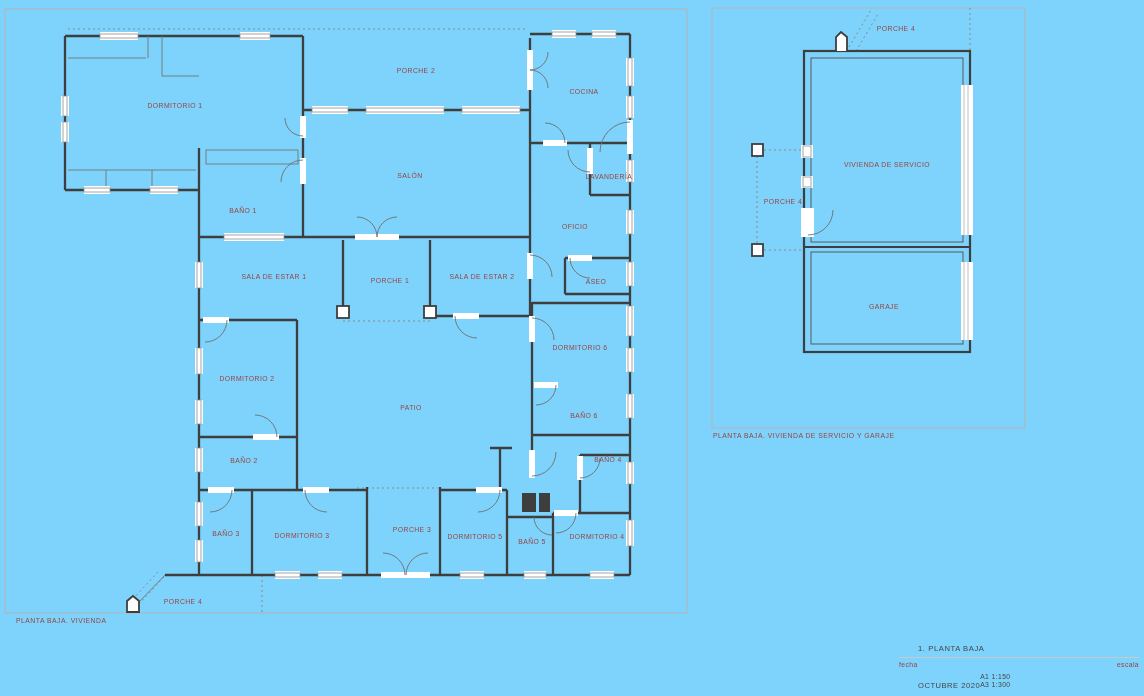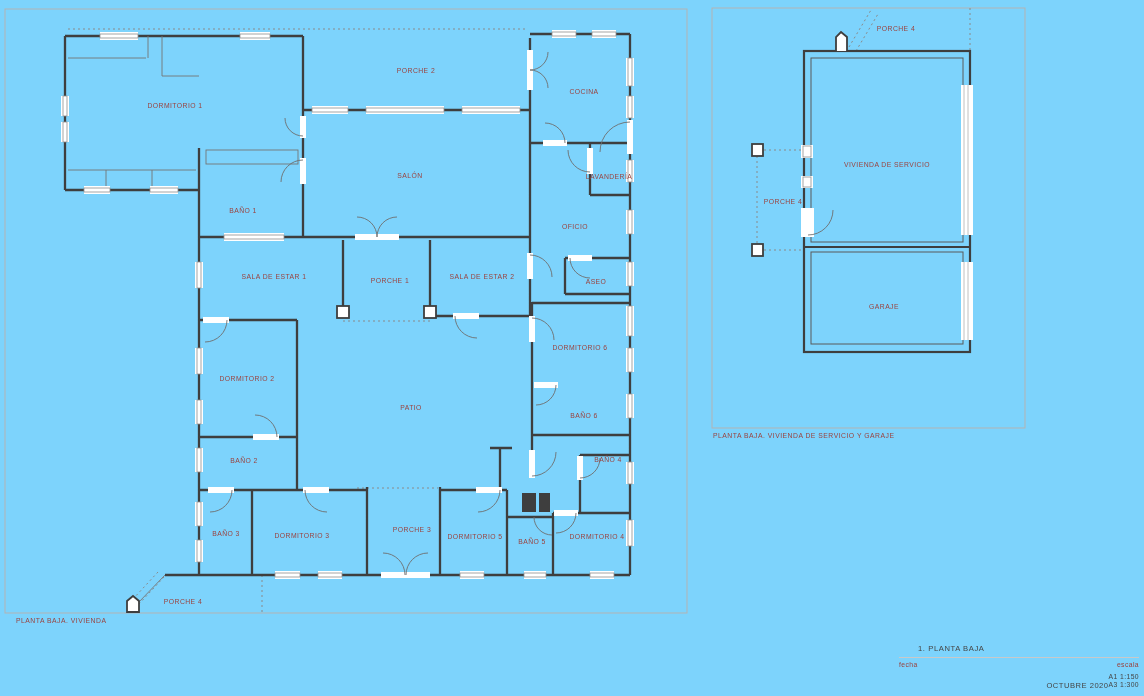--- a/index.html
+++ b/index.html
@@ -24,21 +24,21 @@
   .plan-caption{
     position:absolute;font-size:6.8px;letter-spacing:.5px;color:var(--red);
     text-transform:uppercase;white-space:nowrap;
   }
   .caption-vivienda{left:16px;top:617px;}
   .caption-servicio{left:713px;top:432px;}
   .title-block{position:absolute;left:899px;top:644px;width:240px;}
   .tb-title{font-size:7.6px;letter-spacing:.6px;color:#454545;margin-left:19px;text-transform:uppercase;}
   .tb-rule{border:0;border-top:1px solid #c9c9c9;margin:4px 0 3px 0;}
   .tb-labels{display:flex;justify-content:space-between;font-size:6.8px;letter-spacing:.4px;color:var(--red);}
-  .tb-values{display:flex;justify-content:flex-end;margin-top:5px;align-items:flex-end;}
+  .tb-values{display:flex;justify-content:flex-start;margin-top:5px;align-items:flex-end;}
   .tb-date{font-size:7.6px;letter-spacing:.5px;color:#454545;margin-left:19px;}
   .tb-scales{text-align:right;font-size:6.8px;letter-spacing:.4px;color:#454545;line-height:1.25;}
 </style>
 </head>
 <body>
 
 <div class="sheet">
 
   <svg class="plan-svg" width="1144" height="696" viewBox="0 0 1144 696">
 

